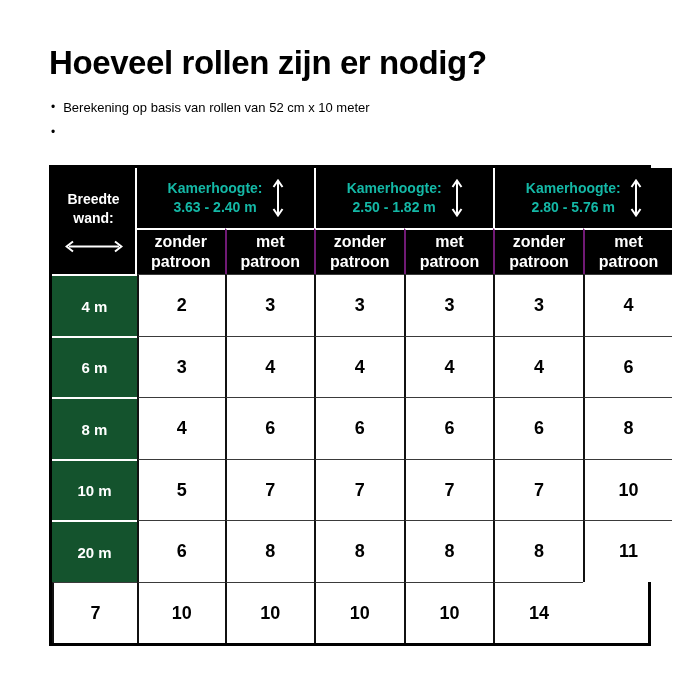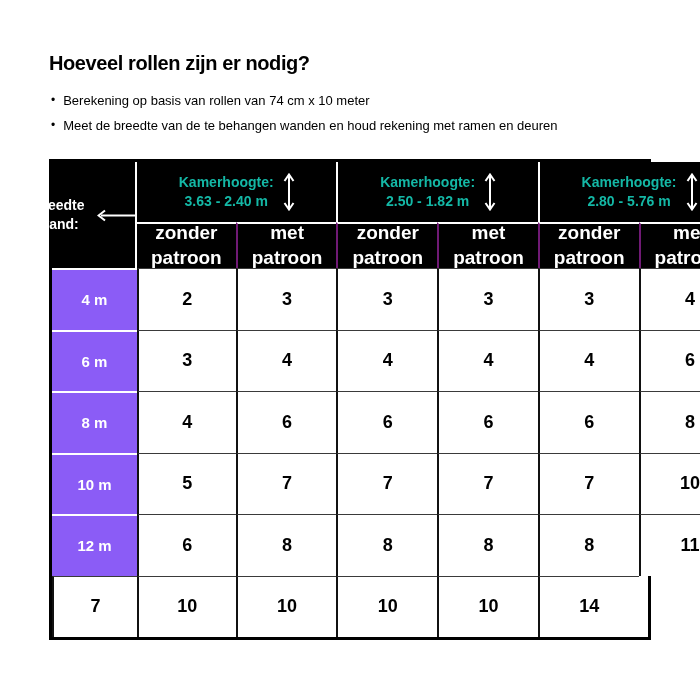--- a/index.html
+++ b/index.html
@@ -7,24 +7,24 @@
     width: 700px; height: 700px;
     background: #ffffff;
     color: #000000;
     font-family: "Liberation Sans", "DejaVu Sans", sans-serif;
     overflow: hidden;
     box-sizing: border-box;
   }
   .page { padding: 36px 49px 0 49px; }
 
   .title {
-    font-size: 20px;
+    font-size: 33px;
     font-weight: bold;
     letter-spacing: -0.4px;
-    margin: 16px 0 17px 0;
+    margin: 8px 0 17px 0;
   }
 
   .bullets { margin: 0 0 25px 2px; }
   .bullet-line {
     display: flex;
     align-items: flex-start;
     font-size: 13px;
     line-height: 1.35;
     margin-bottom: 7px;
   }
@@ -43,21 +43,21 @@
     grid-template-rows: 60px 46px repeat(6, 61.5px);
     background: #fff;
     box-sizing: content-box;
   }
   .tbl > div { box-sizing: border-box; }
 
   .corner {
     grid-row: 1 / 3; grid-column: 1;
     background: #000; color: #fff;
     border-right: 2px solid #fff;
-    display: flex; flex-direction: row;
+    display: flex; flex-direction: column;
     align-items: center; justify-content: center;
     gap: 12px;
     font-weight: bold; font-size: 14px;
     text-align: center; line-height: 1.35;
     padding: 0 10px;
   }
 
   .group {
     grid-row: 1;
     background: #000; color: #14b8a6;
@@ -67,29 +67,29 @@
   }
   .group.g1 { grid-column: 2 / 4; }
   .group.g2 { grid-column: 4 / 6; border-left: 2px solid #fff; }
   .group.g3 { grid-column: 6 / 8; border-left: 2px solid #fff; }
   .gtext { display: flex; flex-direction: column; text-align: center; line-height: 1.4; }
 
   .sub {
     grid-row: 2;
     background: #000; color: #fff;
     border-top: 2px solid #fff;
-    font-weight: bold; font-size: 19px;
+    font-weight: bold; font-size: 16px;
     display: flex; align-items: center; justify-content: center;
     text-align: center; line-height: 1.3;
     padding: 0 14px;
   }
   .sub.sep { border-left: 2px solid #701a75; }
 
   .rowlabel {
-    background: #8b5cf6; color: #fff;
+    background: #14532d; color: #fff;
     border-top: 2px solid #fff;
     font-weight: bold; font-size: 15px;
     display: flex; align-items: center; justify-content: center;
   }
 
   .cell {
     background: #fff; color: #000;
     font-weight: bold; font-size: 18px;
     display: flex; align-items: center; justify-content: center;
     border-left: 2px solid #111;
@@ -101,25 +101,24 @@
 </head>
 <body>
 
 <div class="page">
 
   <h1 class="title">Hoeveel rollen zijn er nodig?</h1>
 
   <div class="bullets">
     <div class="bullet-line">
       <span class="bullet-dot">•</span>
-      <span>Berekening op basis van rollen van 74 cm x 10 meter</span>
+      <span>Berekening op basis van rollen van 52 cm x 10 meter</span>
     </div>
     <div class="bullet-line">
       <span class="bullet-dot">•</span>
-      <span>Meet de breedte van de te behangen wanden en houd rekening met ramen en deuren</span>
     </div>
   </div>
 
   <div class="tbl">
 
     <div class="corner">
       <span>Breedte wand:</span>
       <svg class="arrow-svg" width="58" height="13" viewBox="0 0 58 13">
         <line x1="4" y1="6.5" x2="54" y2="6.5" stroke="#fff" stroke-width="2"></line>
         <polyline points="8,1.5 1.5,6.5 8,11.5" fill="none" stroke="#fff" stroke-width="2"></polyline>
@@ -193,21 +192,21 @@
     <div class="cell">8</div>
 
     <div class="rowlabel">10 m</div>
     <div class="cell">5</div>
     <div class="cell">7</div>
     <div class="cell">7</div>
     <div class="cell">7</div>
     <div class="cell">7</div>
     <div class="cell">10</div>
 
-    <div class="rowlabel">12 m</div>
+    <div class="rowlabel">20 m</div>
     <div class="cell">6</div>
     <div class="cell">8</div>
     <div class="cell">8</div>
     <div class="cell">8</div>
     <div class="cell">8</div>
     <div class="cell">11</div>
 
     <div class="cell">7</div>
     <div class="cell">10</div>
     <div class="cell">10</div>

